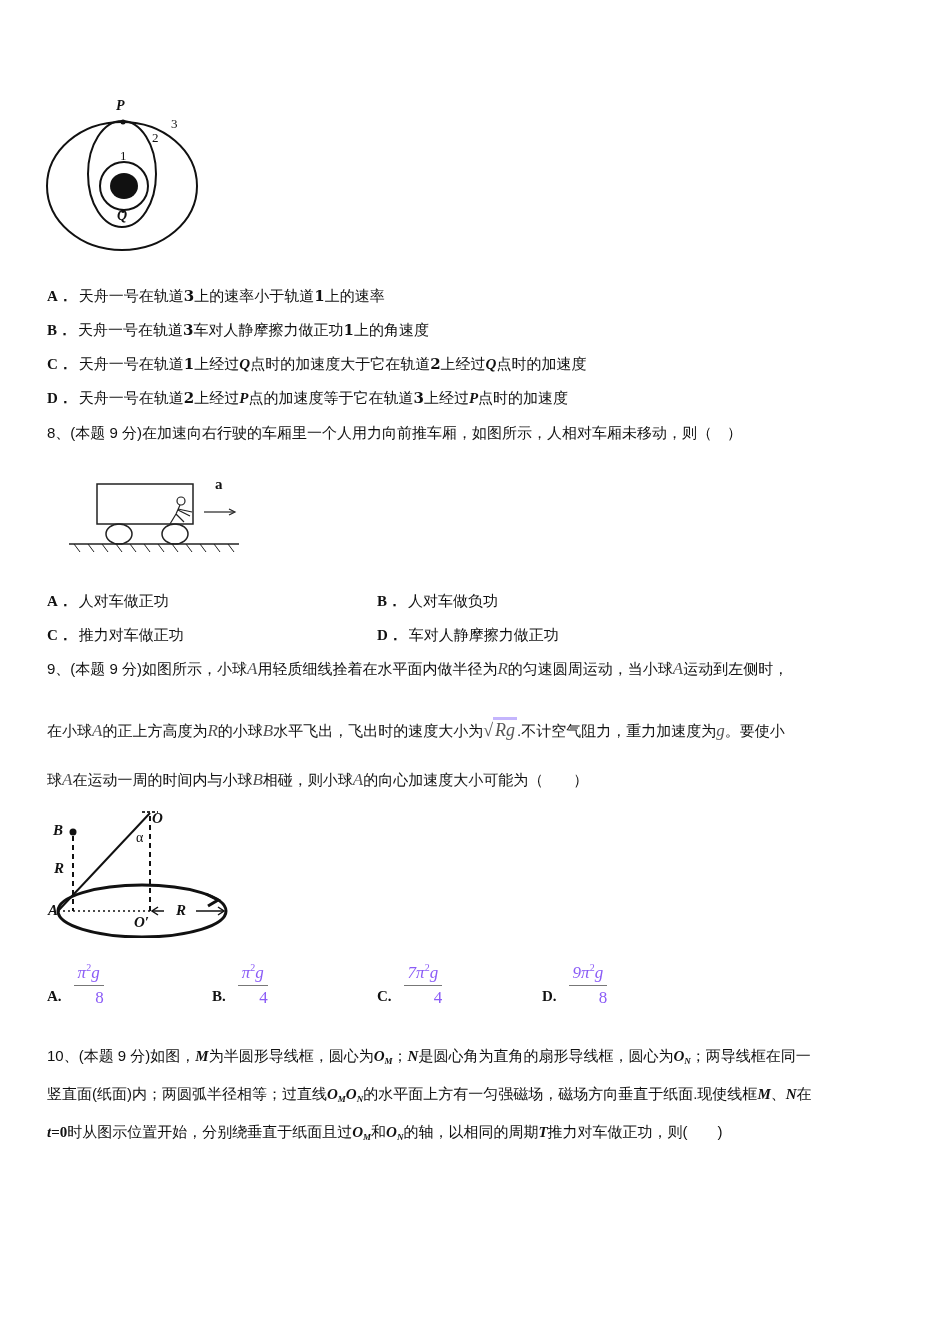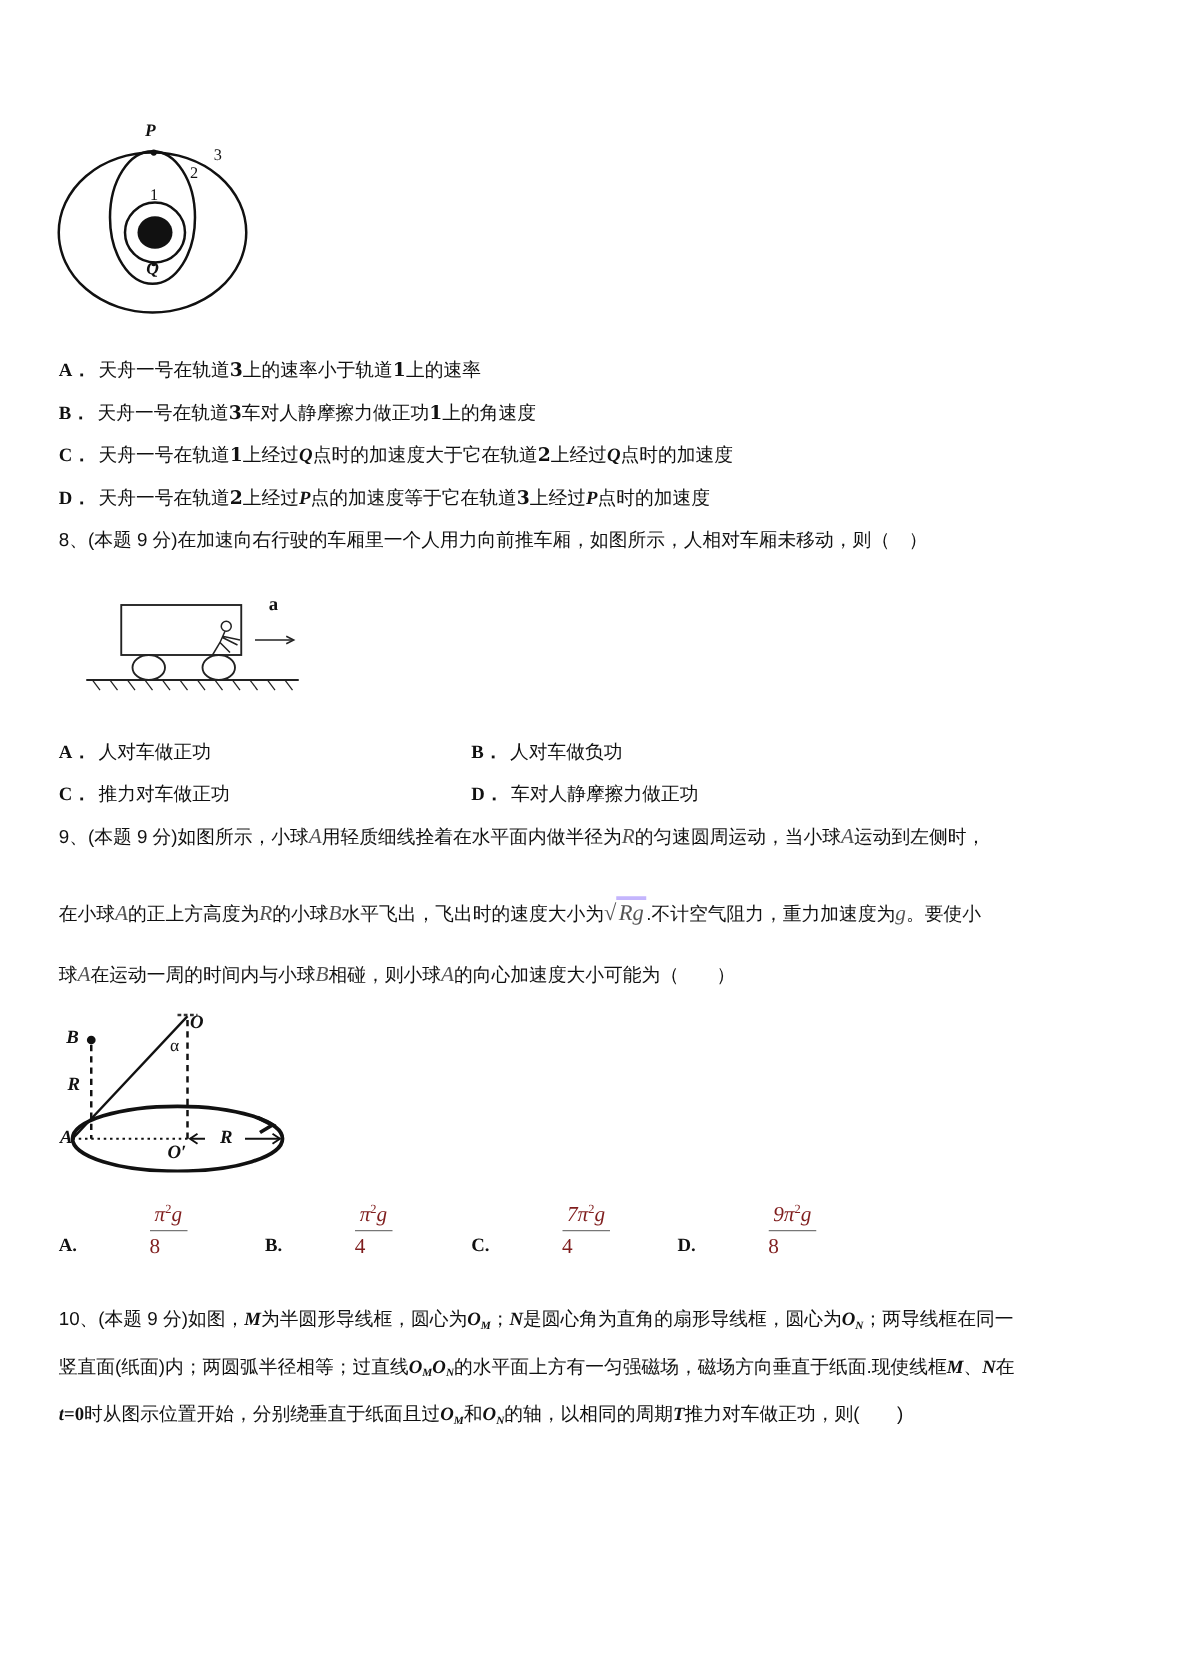--- a/index.html
+++ b/index.html
@@ -5,21 +5,21 @@
   html, body { margin: 0; padding: 0; background: #ffffff; }
   body { width: 950px; height: 1344px; position: relative; overflow: hidden;
          font-family: "DejaVu Serif", "Liberation Serif", serif; color: #111; }
   .abs { position: absolute; }
   .line { position: absolute; left: 47px; font-size: 15px; line-height: 20px; white-space: nowrap; }
   .line b.opt { font-family: "Liberation Serif", serif; font-weight: bold; margin-right: 6px; }
   .stem { font-family: "Liberation Sans", "DejaVu Sans", sans-serif; font-size: 15px; text-align: right; }
   .it { font-style: italic; font-family: "Liberation Serif", serif; font-weight: bold; }
   .mi { font-style: italic; font-family: "Liberation Serif", serif; color: #555; font-size: 17px; }
   .sub { font-size: 9px; vertical-align: -3px; font-style: italic; font-weight: bold; font-family: "Liberation Serif", serif; }
-  .frac { display: inline-block; vertical-align: middle; text-align: left; font-family: "Liberation Serif", serif; color: #7f1d1d; font-size: 17px; margin-left: 46px; }
+  .frac { display: inline-block; vertical-align: middle; text-align: right; font-family: "Liberation Serif", serif; color: #8b5cf6; font-size: 17px; }
   .frac .num { display: block; padding: 0 4px 2px; border-bottom: 1px solid #777; font-style: italic; }
   .frac .den { display: block; padding-top: 2px; }
   .frac sup { font-size: 10px; font-style: normal; }
   .sqrt { font-family: "Liberation Serif", serif; color: #555; font-size: 18px; }
   .sqrt .rad { border-top: 3px solid #c4b5fd; font-style: italic; padding: 0 2px; }
 </style>
 </head>
 <body>
 
 <div class="abs" style="left:44px;top:98px;width:170px;height:160px;">

